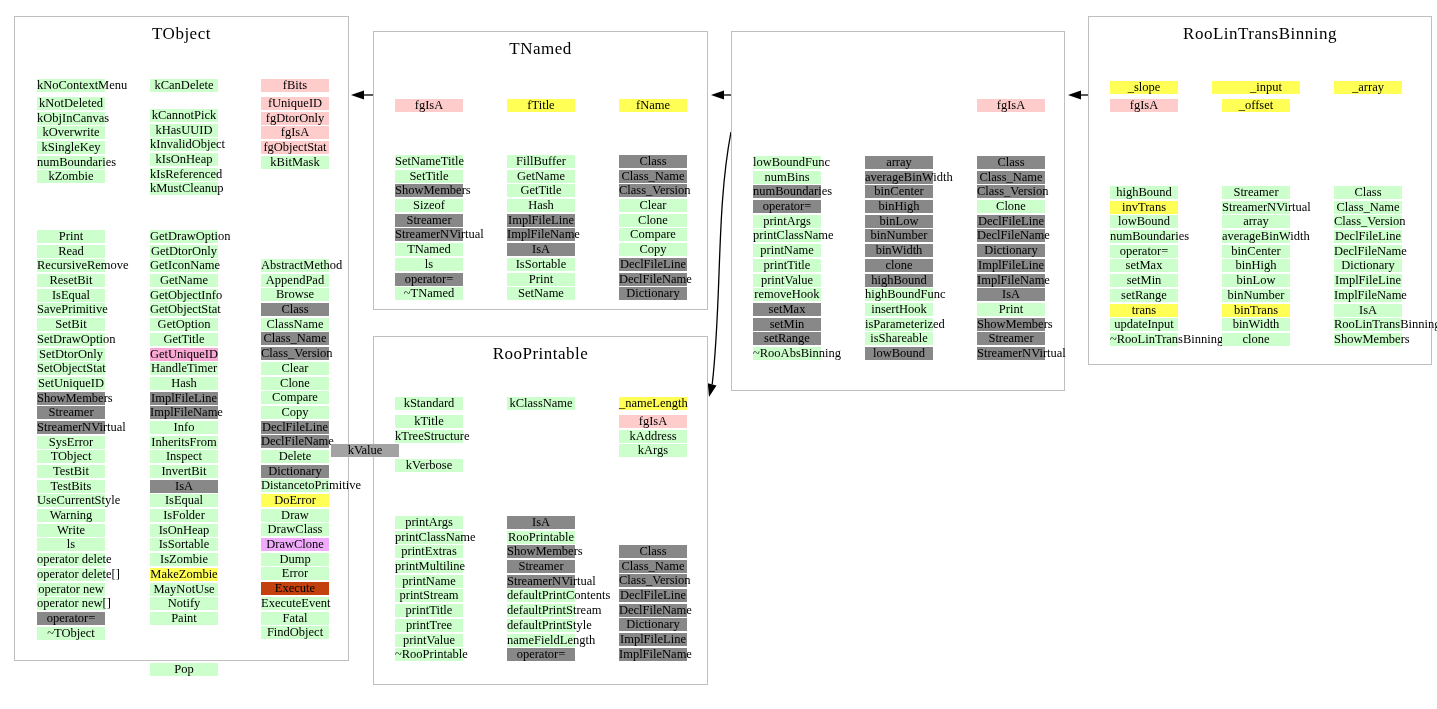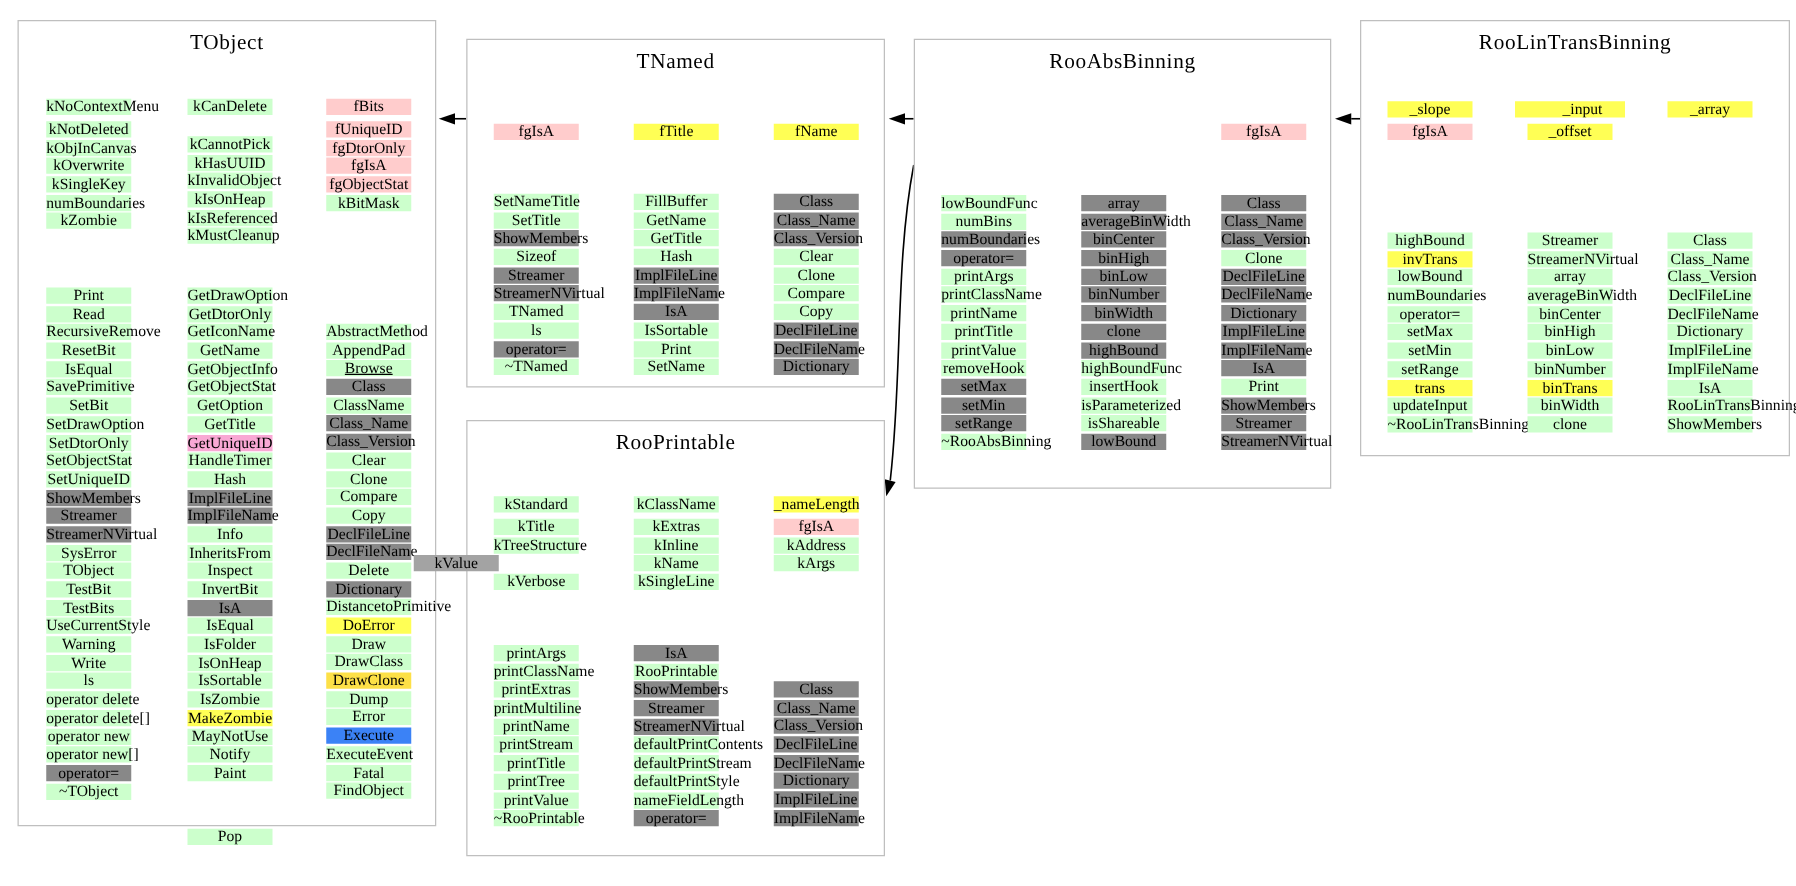--- a/index.html
+++ b/index.html
@@ -284,21 +284,21 @@
           </div>
         </div>
         <div class="member-col" style="left: 170px; top: 242px;">
           <div class="member-row">
             <div class="member-band" style="background-color: rgb(204, 255, 204);">AbstractMethod</div>
           </div>
           <div class="member-row">
             <div class="member-band" style="background-color: rgb(204, 255, 204);">AppendPad</div>
           </div>
           <div class="member-row">
-            <div class="member-band" style="background-color: rgb(204, 255, 204); text-decoration: underline;">Browse</div>
+            <div class="member-band" style="background-color: rgb(204, 255, 204);">Browse</div>
           </div>
           <div class="member-row">
             <div class="member-band" style="background-color: rgb(136, 136, 136);">Class</div>
           </div>
           <div class="member-row">
             <div class="member-band" style="background-color: rgb(204, 255, 204);">ClassName</div>
           </div>
           <div class="member-row">
             <div class="member-band" style="background-color: rgb(136, 136, 136);">Class_Name</div>
           </div>
@@ -335,30 +335,30 @@
           <div class="member-row">
             <div class="member-band" style="background-color: rgb(255, 255, 85);">DoError</div>
           </div>
           <div class="member-row">
             <div class="member-band" style="background-color: rgb(204, 255, 204);">Draw</div>
           </div>
           <div class="member-row">
             <div class="member-band" style="background-color: rgb(204, 255, 204);">DrawClass</div>
           </div>
           <div class="member-row">
-            <div class="member-band" style="background-color: #fde047; text-align: center;">DrawClone</div>
+            <div class="member-band" style="background-color: #f0abfc; text-align: center;">DrawClone</div>
           </div>
           <div class="member-row">
             <div class="member-band" style="background-color: rgb(204, 255, 204);">Dump</div>
           </div>
           <div class="member-row">
             <div class="member-band" style="background-color: rgb(204, 255, 204);">Error</div>
           </div>
           <div class="member-row">
-            <div class="member-band" style="background-color: #3b82f6;">Execute</div>
+            <div class="member-band" style="background-color: #c2410c;">Execute</div>
           </div>
           <div class="member-row">
             <div class="member-band" style="background-color: rgb(204, 255, 204);">ExecuteEvent</div>
           </div>
           <div class="member-row">
             <div class="member-band" style="background-color: rgb(204, 255, 204);">Fatal</div>
           </div>
           <div class="member-row">
             <div class="member-band" style="background-color: rgb(204, 255, 204);">FindObject</div>
           </div>
@@ -497,34 +497,20 @@
           </div>
           <div class="member-row">
             <div class="member-band" style="background-color: rgb(204, 255, 204);">kVerbose</div>
           </div>
         </div>
         <div class="member-col" style="left: 57px; top: 60px;">
           <div class="member-row">
             <div class="member-band" style="background-color: rgb(204, 255, 204);">kClassName</div>
           </div>
         </div>
-        <div class="member-col" style="left: 57px; top: 78px;">
-          <div class="member-row">
-            <div class="member-band" style="background-color: rgb(204, 255, 204);">kExtras</div>
-          </div>
-          <div class="member-row">
-            <div class="member-band" style="background-color: rgb(204, 255, 204);">kInline</div>
-          </div>
-          <div class="member-row">
-            <div class="member-band" style="background-color: rgb(204, 255, 204);">kName</div>
-          </div>
-          <div class="member-row">
-            <div class="member-band" style="background-color: rgb(204, 255, 204);">kSingleLine</div>
-          </div>
-        </div>
         <div class="member-col" style="left: 169px; top: 60px;">
           <div class="member-row">
             <div class="member-band" style="background-color: rgb(255, 255, 85);">_nameLength</div>
           </div>
         </div>
         <div class="member-col" style="left: 169px; top: 78px;">
           <div class="member-row">
             <div class="member-band" style="background-color: rgb(255, 204, 204);">fgIsA</div>
           </div>
           <div class="member-row">
@@ -619,21 +605,20 @@
           </div>
           <div class="member-row">
             <div class="member-band" style="background-color: rgb(136, 136, 136);">ImplFileLine</div>
           </div>
           <div class="member-row">
             <div class="member-band" style="background-color: rgb(136, 136, 136);">ImplFileName</div>
           </div>
         </div>
       </div>
       <div class="class-box" style="left: 731px; top: 31px; width: 334px; height: 360px; border-color: rgb(191, 191, 191);">
-        <div class="class-title">RooAbsBinning</div>
         <div class="member-col" style="left: 169px; top: 67px;">
           <div class="member-row">
             <div class="member-band" style="background-color: rgb(255, 204, 204);">fgIsA</div>
           </div>
         </div>
         <div class="member-col" style="left: -55px; top: 124px;">
           <div class="member-row">
             <div class="member-band" style="background-color: rgb(204, 255, 204);">lowBoundFunc</div>
           </div>
           <div class="member-row">

